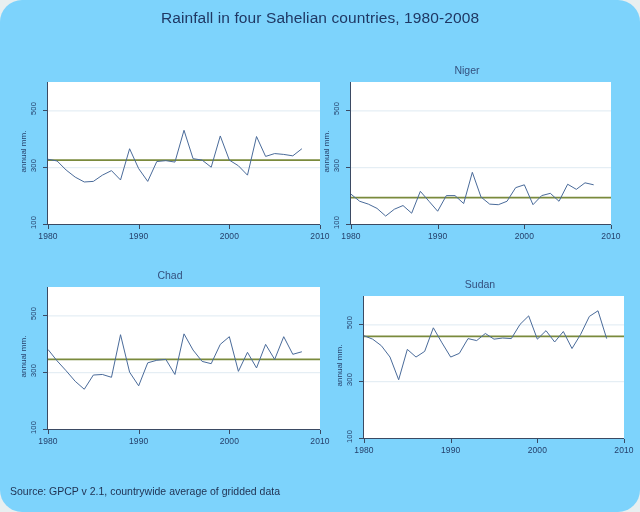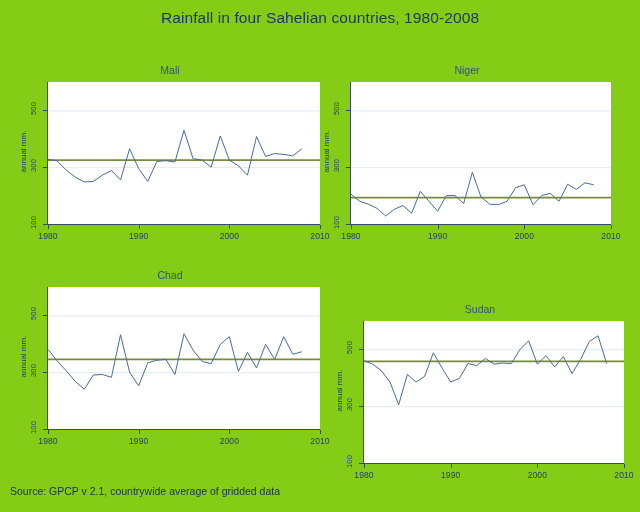--- a/index.html
+++ b/index.html
@@ -11,21 +11,22 @@
     height: 512px;
     background: #e8eff0;
     font-family: "Liberation Sans", sans-serif;
     color: #1f3864;
     overflow: hidden;
     position: relative;
   }
   #root {
     position: absolute;
     inset: 0;
-    background: #84cc16;
+    background: #7dd3fc;
+    border-radius: 22px;
   }
   .title-block {
     position: absolute;
     left: 0;
     top: 8px;
     width: 640px;
     text-align: center;
   }
   .main-title {
     font-size: 15.5px;
@@ -102,21 +103,20 @@
 </head>
 <body>
 
 <div id="root">
 
   <div class="title-block">
     <div class="main-title">Rainfall in four Sahelian countries, 1980-2008</div>
   </div>
 
   <div class="panel" style="left:14px; top:64px; width:312px; height:190px;">
-      <div class="panel-title">Mali</div>
       <div class="plotwrap" style="left: 34px; top: 18px; width: 272px; height: 142px;">
         <div class="plotarea" style="width: 272px; height: 142px;"></div>
         <svg width="272" height="142" style="position: absolute; left: 0px; top: 0px;">
           <line x1="0" x2="272" y1="142.5" y2="142.5" stroke="#dfeaf2" stroke-width="1"></line>
           <line x1="0" x2="272" y1="85.69999999999999" y2="85.69999999999999" stroke="#dfeaf2" stroke-width="1"></line>
           <line x1="0" x2="272" y1="28.89999999999999" y2="28.89999999999999" stroke="#dfeaf2" stroke-width="1"></line>
           <line x1="0" x2="272" y1="78.1" y2="78.1" stroke="#7a8a3c" stroke-width="1.6"></line>
           <polyline points="0.00,77.25 9.07,78.95 18.13,88.04 27.20,95.14 36.27,99.97 45.33,99.40 54.40,93.15 63.47,88.61 72.53,97.98 81.60,66.74 90.67,86.62 99.73,99.40 108.80,79.52 117.87,78.67 126.93,80.09 136.00,48.28 145.07,76.68 154.13,78.10 163.20,85.20 172.27,53.96 181.33,78.10 190.40,83.78 199.47,93.15 208.53,54.53 217.60,74.41 226.67,71.57 235.73,72.42 244.80,73.84 253.87,66.74" fill="none" stroke="#4a6b9a" stroke-width="1" stroke-linejoin="round"></polyline>
         </svg>
       </div>
@@ -191,21 +191,21 @@
       <div class="tick" style="left: 34px; top: 161px; width: 1px; height: 4px;"></div>
       <div class="xtick-label" style="left: 21px; top: 167px; width: 26px; text-align: center;">1980</div>
       <div class="tick" style="left: 124.667px; top: 161px; width: 1px; height: 4px;"></div>
       <div class="xtick-label" style="left: 111.667px; top: 167px; width: 26px; text-align: center;">1990</div>
       <div class="tick" style="left: 215.333px; top: 161px; width: 1px; height: 4px;"></div>
       <div class="xtick-label" style="left: 202.333px; top: 167px; width: 26px; text-align: center;">2000</div>
       <div class="tick" style="left: 306px; top: 161px; width: 1px; height: 4px;"></div>
       <div class="xtick-label" style="left: 293px; top: 167px; width: 26px; text-align: center;">2010</div>
       <div class="ylab" style="left: -19px; top: 83px; width: 56px; text-align: center; transform: rotate(-90deg);">annual mm.</div>
     </div>
-  <div class="panel" style="left:330px; top:278px; width:300px; height:190px;margin-top:25px;">
+  <div class="panel" style="left:330px; top:278px; width:300px; height:190px;">
       <div class="panel-title">Sudan</div>
       <div class="plotwrap" style="left: 34px; top: 18px; width: 260px; height: 142px;">
         <div class="plotarea" style="width: 260px; height: 142px;"></div>
         <svg width="260" height="142" style="position: absolute; left: 0px; top: 0px;">
           <line x1="0" x2="260" y1="142.5" y2="142.5" stroke="#dfeaf2" stroke-width="1"></line>
           <line x1="0" x2="260" y1="85.69999999999999" y2="85.69999999999999" stroke="#dfeaf2" stroke-width="1"></line>
           <line x1="0" x2="260" y1="28.89999999999999" y2="28.89999999999999" stroke="#dfeaf2" stroke-width="1"></line>
           <line x1="0" x2="260" y1="40.328" y2="40.328" stroke="#7a8a3c" stroke-width="1.6"></line>
           <polyline points="0.00,39.76 8.67,43.17 17.33,49.70 26.00,61.06 34.67,83.78 43.33,53.39 52.00,61.06 60.67,55.38 69.33,31.81 78.00,46.86 86.67,61.06 95.33,57.37 104.00,42.60 112.67,44.59 121.33,37.49 130.00,43.17 138.67,42.03 147.33,42.60 156.00,28.40 164.67,19.88 173.33,43.17 182.00,34.65 190.67,46.01 199.33,35.50 208.00,52.54 216.67,38.34 225.33,20.45 234.00,14.77 242.67,42.60" fill="none" stroke="#4a6b9a" stroke-width="1" stroke-linejoin="round"></polyline>
         </svg>

